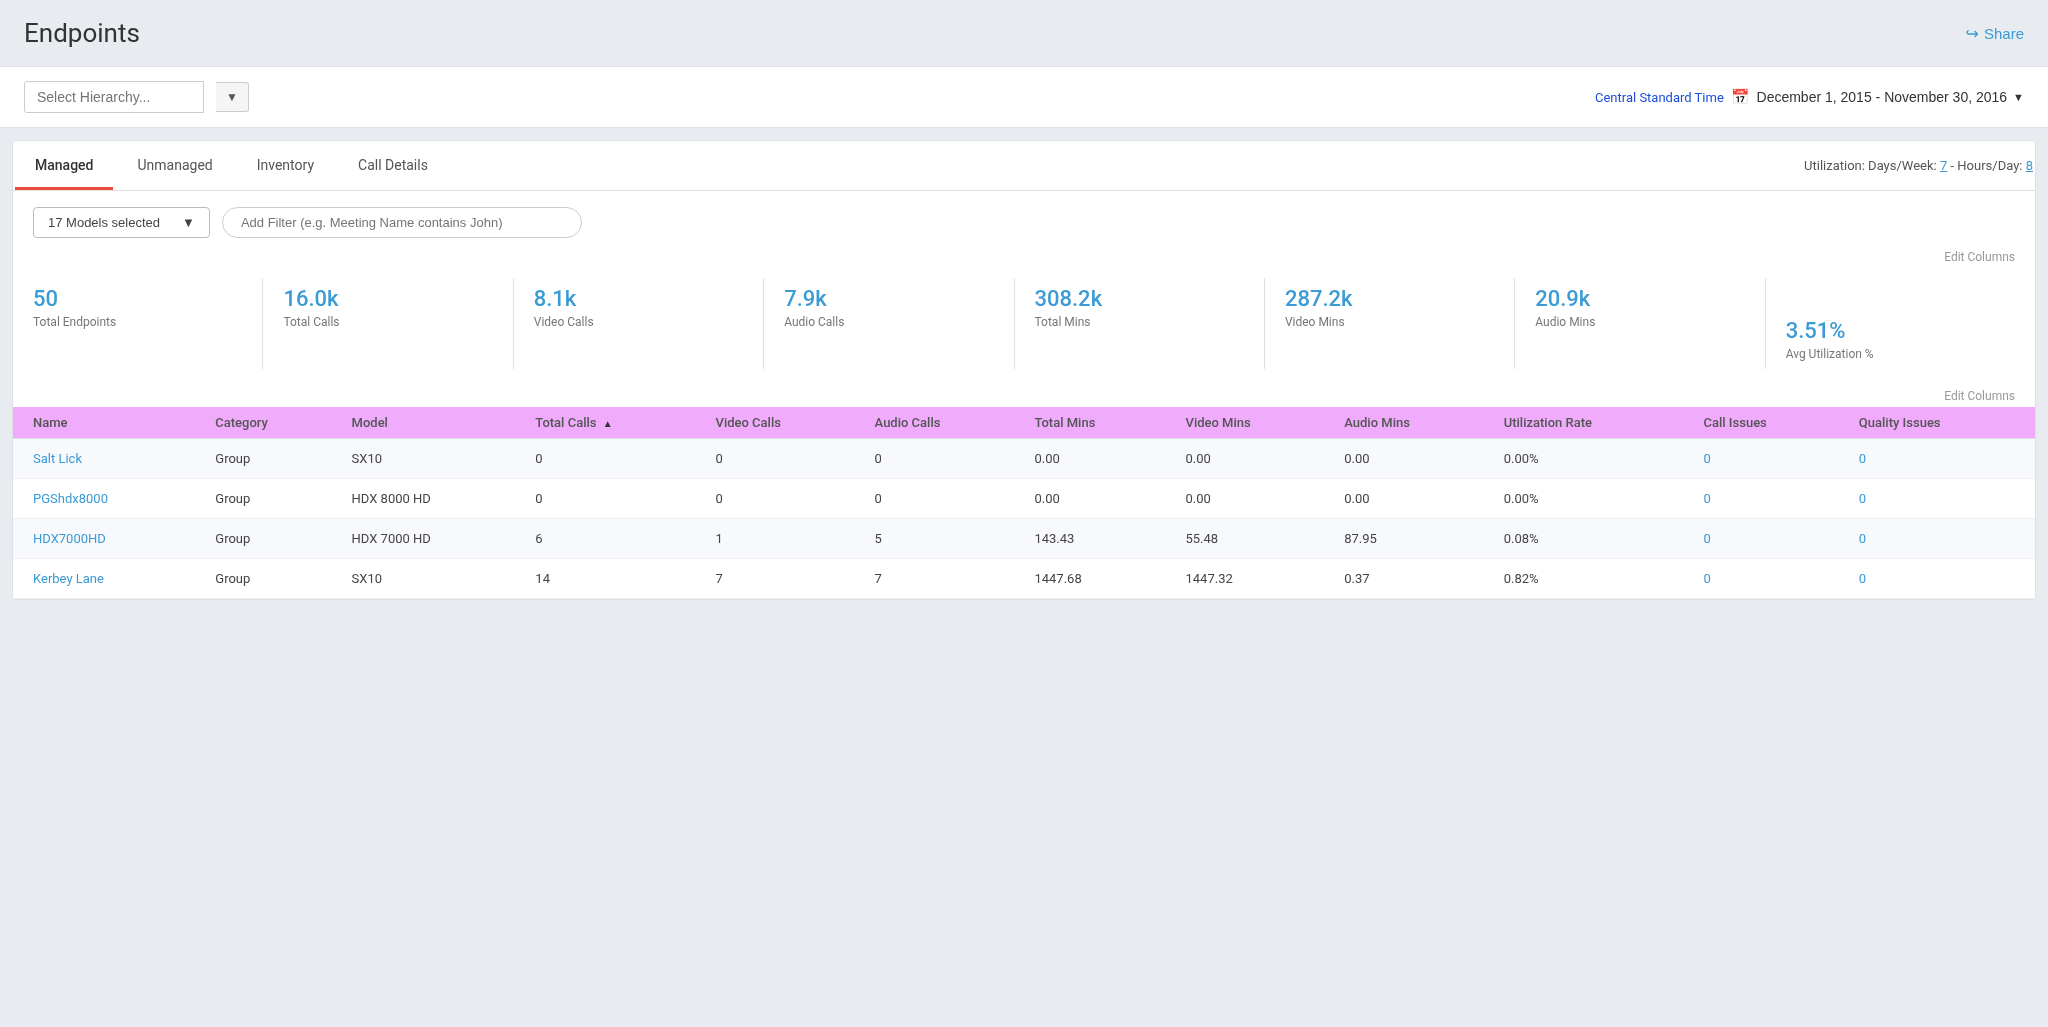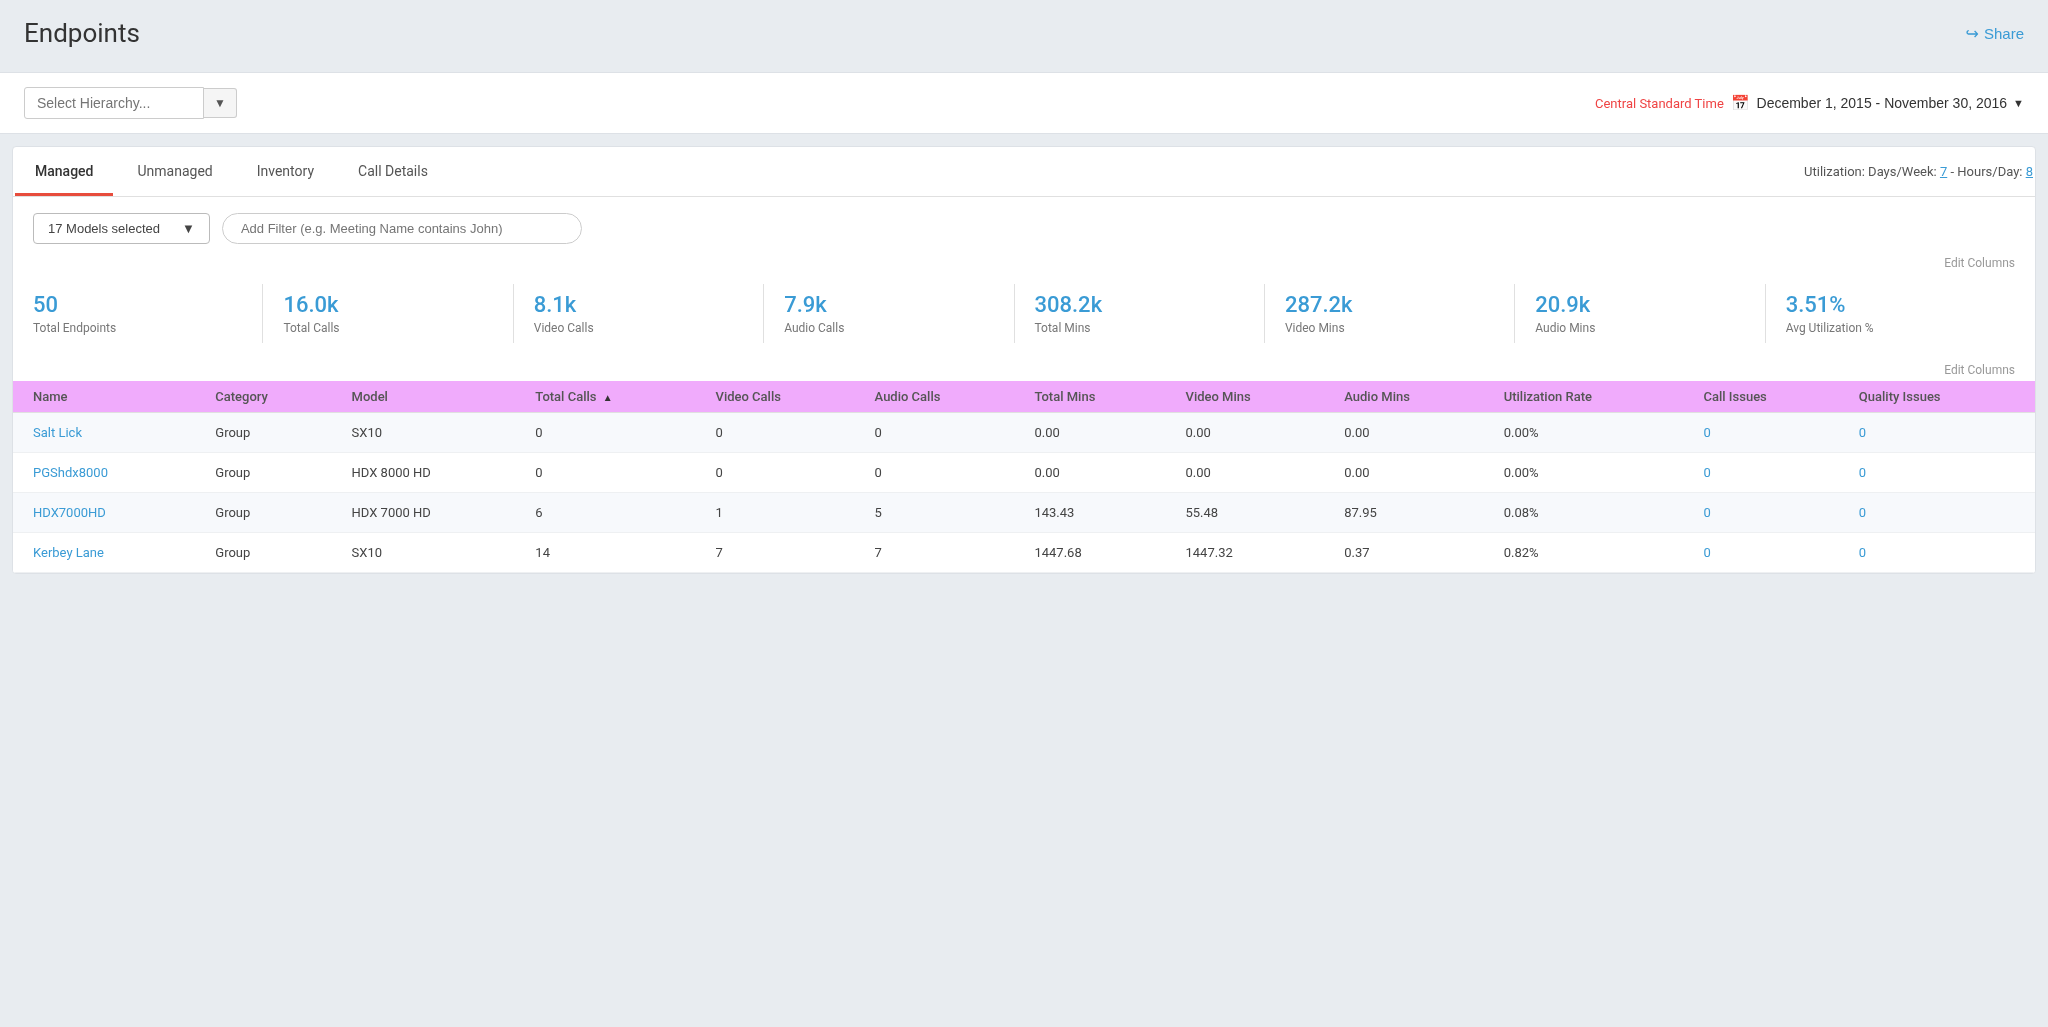--- a/index.html
+++ b/index.html
@@ -12,21 +12,21 @@
 
     .page-wrapper {
       padding: 0;
       background: #e8ecf0;
       min-height: 100vh;
     }
 
     
     .page-header {
       background: #e8ecf0;
-      padding: 18px 24px 24px 24px;
+      padding: 18px 24px 18px 24px;
       display: flex;
       align-items: center;
       justify-content: space-between;
     }
     .page-title {
       font-size: 26px;
       font-weight: 400;
       color: #333;
     }
     .share-btn {
@@ -50,21 +50,21 @@
       display: flex;
       align-items: center;
       justify-content: space-between;
       border-top: 1px solid #dde1e6;
       border-bottom: 1px solid #dde1e6;
       margin-bottom: 12px;
     }
     .hierarchy-select {
       display: flex;
       align-items: center;
-      gap: 0;
+      gap: 12px;
     }
     .hierarchy-input {
       border: 1px solid #ccc;
       border-radius: 3px 0 0 3px;
       padding: 7px 12px;
       font-size: 14px;
       color: #555;
       background: #fff;
       width: 180px;
       outline: none;
@@ -80,21 +80,21 @@
       color: #555;
     }
 
     .date-range {
       display: flex;
       align-items: center;
       gap: 8px;
       color: #555;
     }
     .timezone-label {
-      color: #ef4444;
+      color: #1d4ed8;
       font-size: 13px;
     }
     .date-btn {
       display: flex;
       align-items: center;
       gap: 6px;
       background: none;
       border: none;
       cursor: pointer;
       font-size: 14px;
@@ -201,21 +201,21 @@
       align-items: stretch;
       padding: 10px 20px 20px 20px;
       gap: 0;
     }
     .stat-item {
       flex: 1;
       padding: 8px 20px;
       border-right: 1px solid #e0e0e0;
     }
     .stat-item:first-child { padding-left: 0; }
-    .stat-item:last-child { border-right: none; }
+    .stat-item:last-child { border-right: none; margin-top: 32px; }
     .stat-value {
       font-size: 22px;
       color: #3a9bd5;
       font-weight: 500;
       line-height: 1.2;
     }
     .stat-label {
       font-size: 12px;
       color: #777;
       margin-top: 3px;

